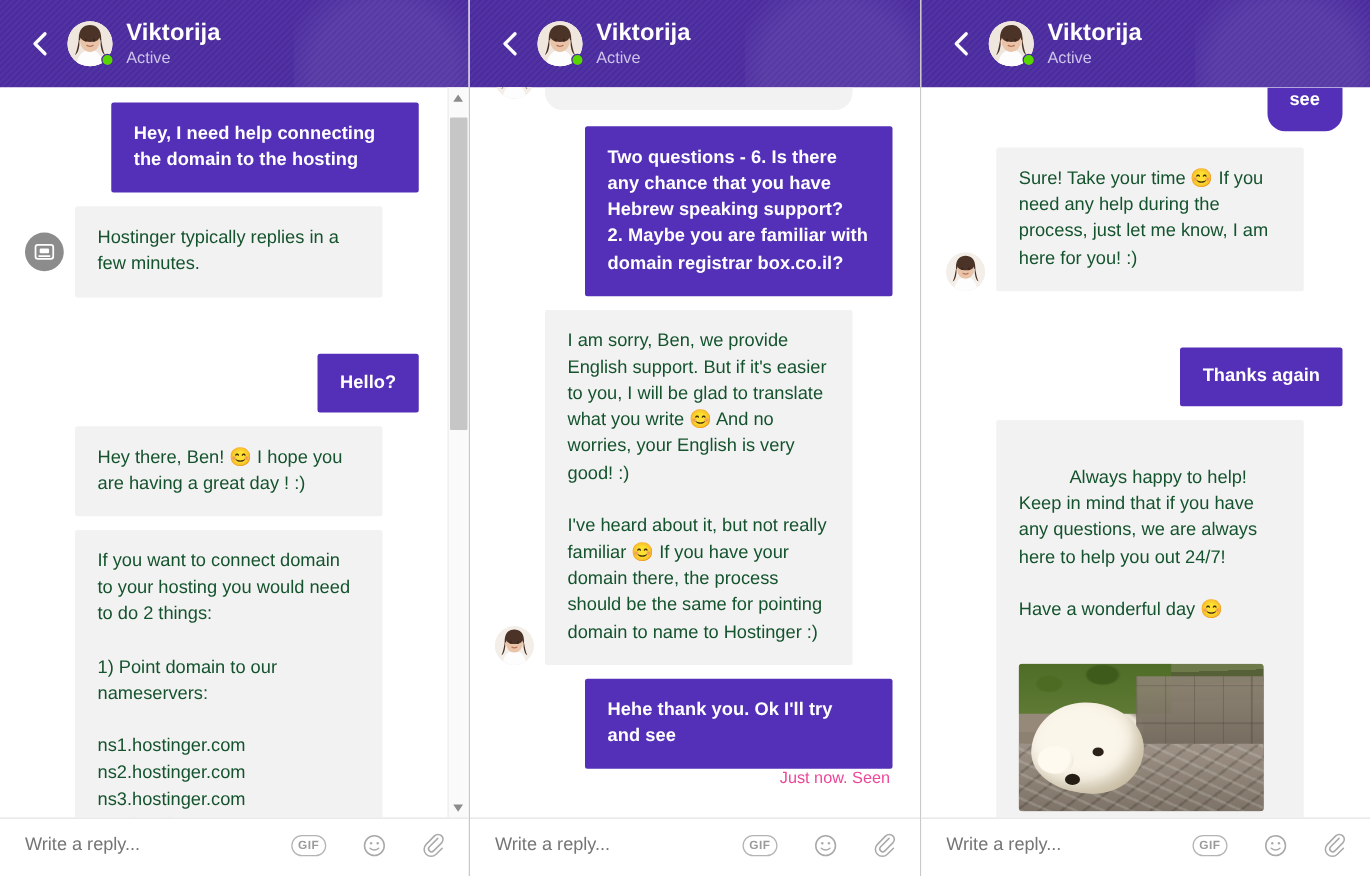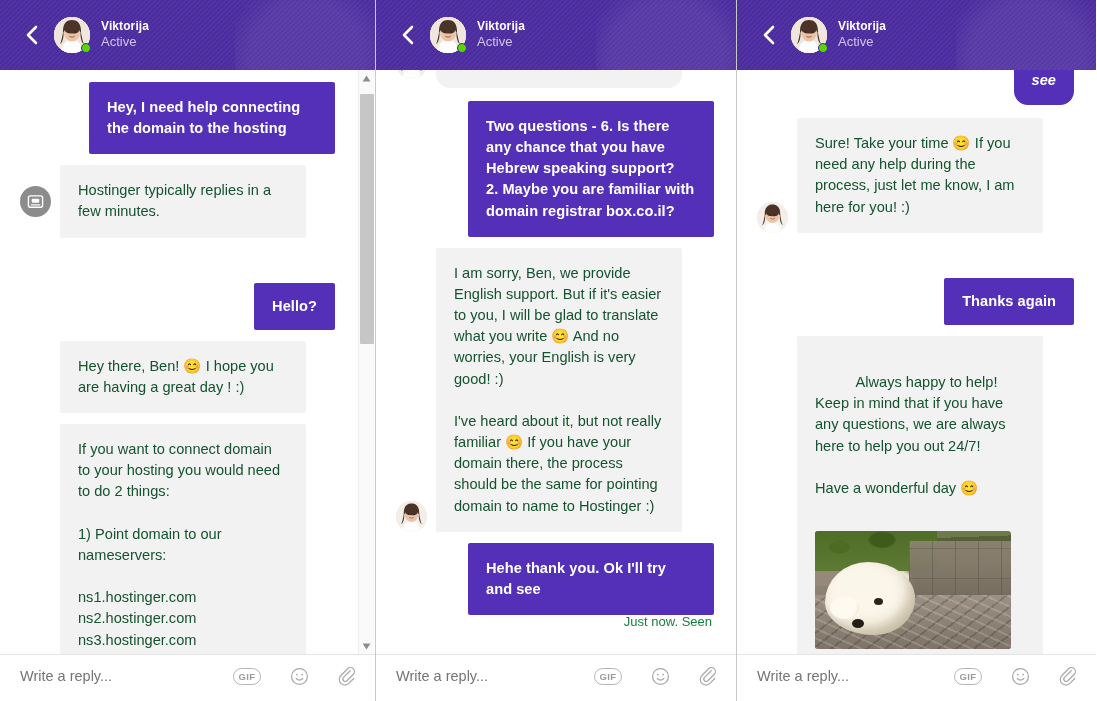--- a/index.html
+++ b/index.html
@@ -43,21 +43,21 @@
     margin-right: 11px; flex: 0 0 auto;
     background: #f2ece6;
     overflow: visible;
   }
   .hdr-avatar .face { position:absolute; inset:0; border-radius:50%; overflow:hidden; background:#efe8e1; }
   .dot {
     position: absolute; right: -1px; bottom: 0px; width: 10px; height: 10px;
     border-radius: 50%; background: #57d600; border: 1.5px solid #4a2a9e;
   }
   .hdr-text { display: flex; flex-direction: column; justify-content: center; line-height: 1.15; }
-  .hdr-name { color: #ffffff; font-size: 12px; font-weight: 700; letter-spacing: .1px; }
+  .hdr-name { color: #ffffff; font-size: 19px; font-weight: 700; letter-spacing: .1px; }
   .hdr-status { color: #cfc4ec; font-size: 13px; margin-top: 1px; }
 
   
   .thread {
     position: absolute; top: 70px; left: 0; right: 0; bottom: 47px;
     padding: 12px 22px 6px 20px;
     overflow: hidden;
     background: #fff;
   }
   .p1 .thread { padding-right: 40px; }
@@ -85,21 +85,21 @@
     font-size: 14.6px;
     line-height: 1.45;
     white-space: pre-wrap;
     word-wrap: break-word;
   }
   .bubble.out { background: #5430b8; color: #ffffff; font-weight: 700; letter-spacing: .05px; }
   .bubble.in  { background: #f2f2f2; color: #14532d; }
   .bubble.tight { padding: 13px 18px; margin-top: 34px; }
 
   .meta {
-    font-size: 13px; color: #15803d; text-align: right;
+    font-size: 13px; color: #ec4899; text-align: right;
     margin: -4px 2px 6px 0;
   }
 
   .chatimg {
     width: 196px; height: 118px; border-radius: 3px; margin-top: 11px;
     display:block;
     background:
       radial-gradient(ellipse 46px 34px at 30% 60%, #f3efe4 0 52%, rgba(243,239,228,0) 74%),
       radial-gradient(ellipse 26px 20px at 41% 44%, #e8e2d2 0 60%, rgba(232,226,210,0) 80%),
       linear-gradient(178deg, #6e7a4a 0 9%, #555f38 9% 17%, #7e7566 17% 28%, #96897a 28% 44%, #8d8172 44% 62%, #a0958a 62% 80%, #8b8177 80% 100%),
@@ -400,21 +400,21 @@
       </div>
       <div class="hdr-text">
         <div class="hdr-name">Viktorija</div>
         <div class="hdr-status">Active</div>
       </div>
     </div>
 
     <div class="thread" style="padding-top:0;">
 
       <div class="row out" style="margin-bottom:13px;">
-        <div class="bubble out" style="padding:0 18px 14px;border-radius:0 0 14px 14px;font-style:italic;">see</div>
+        <div class="bubble out" style="padding:0 18px 14px;border-radius:0 0 14px 14px;">see</div>
       </div>
 
       <div class="row in">
         <div class="avatar-sm">
           <svg width="31" height="31" viewBox="0 0 36 36">
               <rect width="36" height="36" fill="#f4eee8"></rect>
               <path d="M7 36c1-9 5-13 11-13s10 4 11 13z" fill="#fdfdfd"></path>
               <ellipse cx="18" cy="15" rx="8" ry="9.5" fill="#e9c4a8"></ellipse>
               <path d="M9 14c0-8 4-11 9-11s9 3 9 11c0 2-1 2-1.5-1-1 3-3.5 3.5-7.5 3.5S11 15 10.5 13C10 16 9 16 9 14z" fill="#4b3328"></path>
               <path d="M9.5 12c-1 7-2 12-3.5 15 2-1 3-4 3.5-8zM26.5 12c1 7 2 12 3.5 15-2-1-3-4-3.5-8z" fill="#4b3328"></path>

